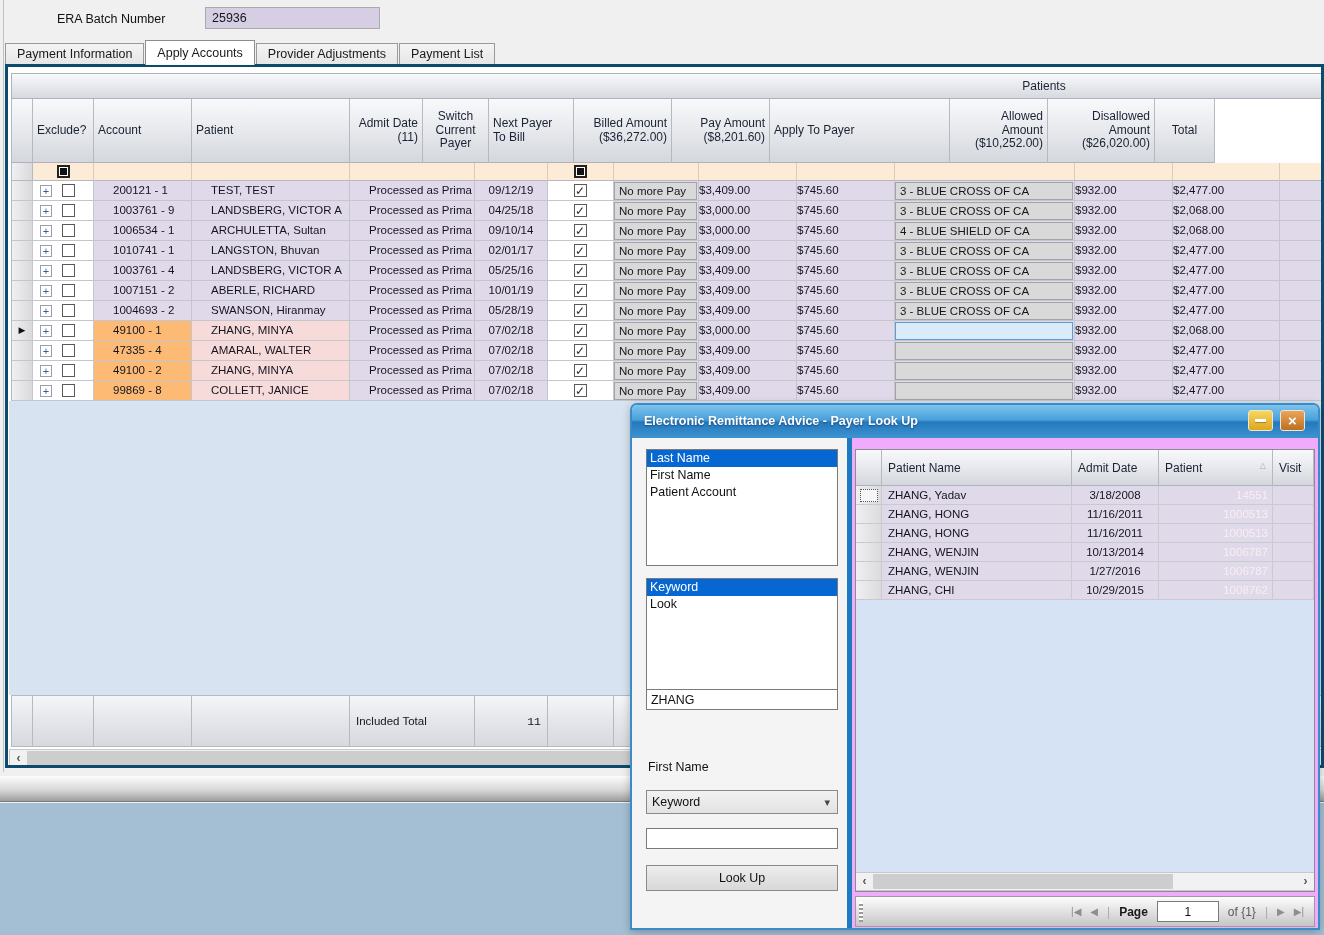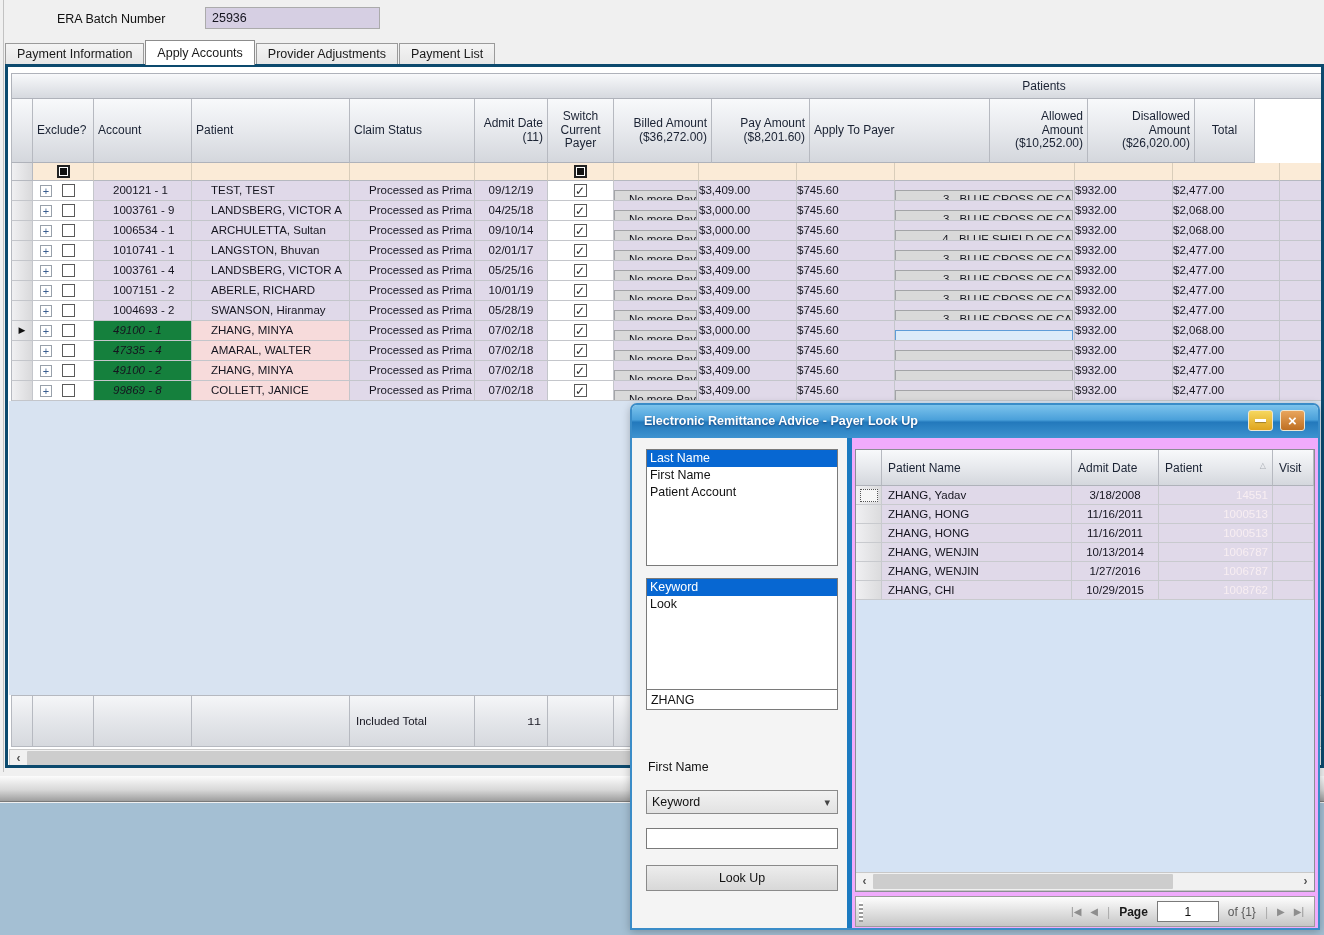--- a/index.html
+++ b/index.html
@@ -45,38 +45,38 @@
            display:flex; align-items:center; justify-content:center; }
   .fcell.selbg { background:linear-gradient(90deg,#F0F0F2,#DADADc); border-right-color:#B6B9C0; }
   .cbf { width:13px; height:13px; border:2px solid #222; background:#fff; display:flex; align-items:center; justify-content:center; }
   .cbf::after { content:""; width:7px; height:7px; background:#111; }
 
   .rows { position:absolute; left:3px; top:114px; }
   .trow { display:flex; height:20px; }
   .cell { flex:none; height:20px; line-height:19px; border-right:1px solid #C4C6CB; border-bottom:1px solid #C4C6CB;
           font-size:11.5px; overflow:hidden; white-space:nowrap; }
   .lav { background:#E0D9E9; }
-  .cell.yel { background:#15803d;font-style:italic; }
+  .cell.yel { background:#fdba74; }
   .cell.pnk { background:#F7DBDB; }
   .whitecell { background:#FFFFFF; }
   .selcol { background:linear-gradient(90deg,#F0F0F2,#D9D9DB); display:flex; align-items:center; justify-content:center; }
   .curarrow { visibility:hidden; font-size:9px; color:#111; line-height:1; }
   .curarrow.on { visibility:visible; }
   .exc { display:flex; align-items:center; padding-left:7px; gap:10px; }
   .plusbox { width:12px; height:12px; border:1px solid #98A0AA; background:#fff; color:#3A5E90;
              font-size:11px; line-height:10px; text-align:center; flex:none; }
   .cb { position:relative; width:13px; height:13px; border:1px solid #5A5A5A; background:#fff; flex:none; display:inline-block; }
   .cb i { position:absolute; font-style:normal; top:-3px; left:0px; font-size:12px; color:#2d2d2d; }
   .ctr { display:flex; align-items:center; justify-content:center; }
   .num { padding-right:5px; }
   .cnt { text-align:center; }
   .tpad { padding-left:19px; }
   .pad0 { padding:0; }
-  .gbox { display:block; height:18px; margin:9px 1px 0 0; background:#D9D9D9; border:1px solid #A3A4A7;
-          padding-left:4px; line-height:16px; overflow:hidden; white-space:nowrap;text-align:right; }
+  .gbox { display:block; height:18px; margin:1px 1px 0 0; background:#D9D9D9; border:1px solid #A3A4A7;
+          padding-left:4px; line-height:16px; overflow:hidden; white-space:nowrap; }
   .gbox.sel { background:#DCEBF9; border:1px solid #5E9CD8; }
 
   .emptyarea { position:absolute; left:1px; top:334px; width:1317px; height:294px; background:#D8E3F1; }
 
   .foot { position:absolute; left:3px; top:628px; display:flex; height:52px; }
   .focell { flex:none; height:52px; border-right:1px solid #B6B9C0; border-top:1px solid #B6B9C0; border-bottom:1px solid #B6B9C0;
             background:linear-gradient(180deg,#F5F6F8 0%,#E4E6EA 50%,#D6D9DE 100%);
             display:flex; align-items:center; font-size:11.5px; color:#15151f; }
   .focell.fnum { justify-content:flex-end; padding-right:6px;font-family:Liberation Mono, monospace; }
   .focell.flab { padding-left:6px; }
@@ -180,26 +180,27 @@
   <div class="gridbox">
     <div class="band">
       <span class="band-label">Patients</span>
     </div>
 
     <div class="hdr">
       <div class="hcell w-sel"></div>
       <div class="hcell w-exc">Exclude?</div>
       <div class="hcell w-acct">Account</div>
       <div class="hcell w-pat">Patient</div>
-      <div class="hcell w-clm">Claim Status</div>
       <div class="hcell w-adm h-right">Admit Date
 (11)</div>
       <div class="hcell w-swt h-center">Switch
 Current
 Payer</div>
+      <div class="hcell w-nxt">Next Payer
+To Bill</div>
       <div class="hcell w-bil h-right">Billed Amount
 ($36,272.00)</div>
       <div class="hcell w-pay h-right">Pay Amount
 ($8,201.60)</div>
       <div class="hcell w-apl">Apply To Payer</div>
       <div class="hcell w-alw h-right">Allowed
 Amount
 ($10,252.00)</div>
       <div class="hcell w-dis h-right">Disallowed
 Amount

